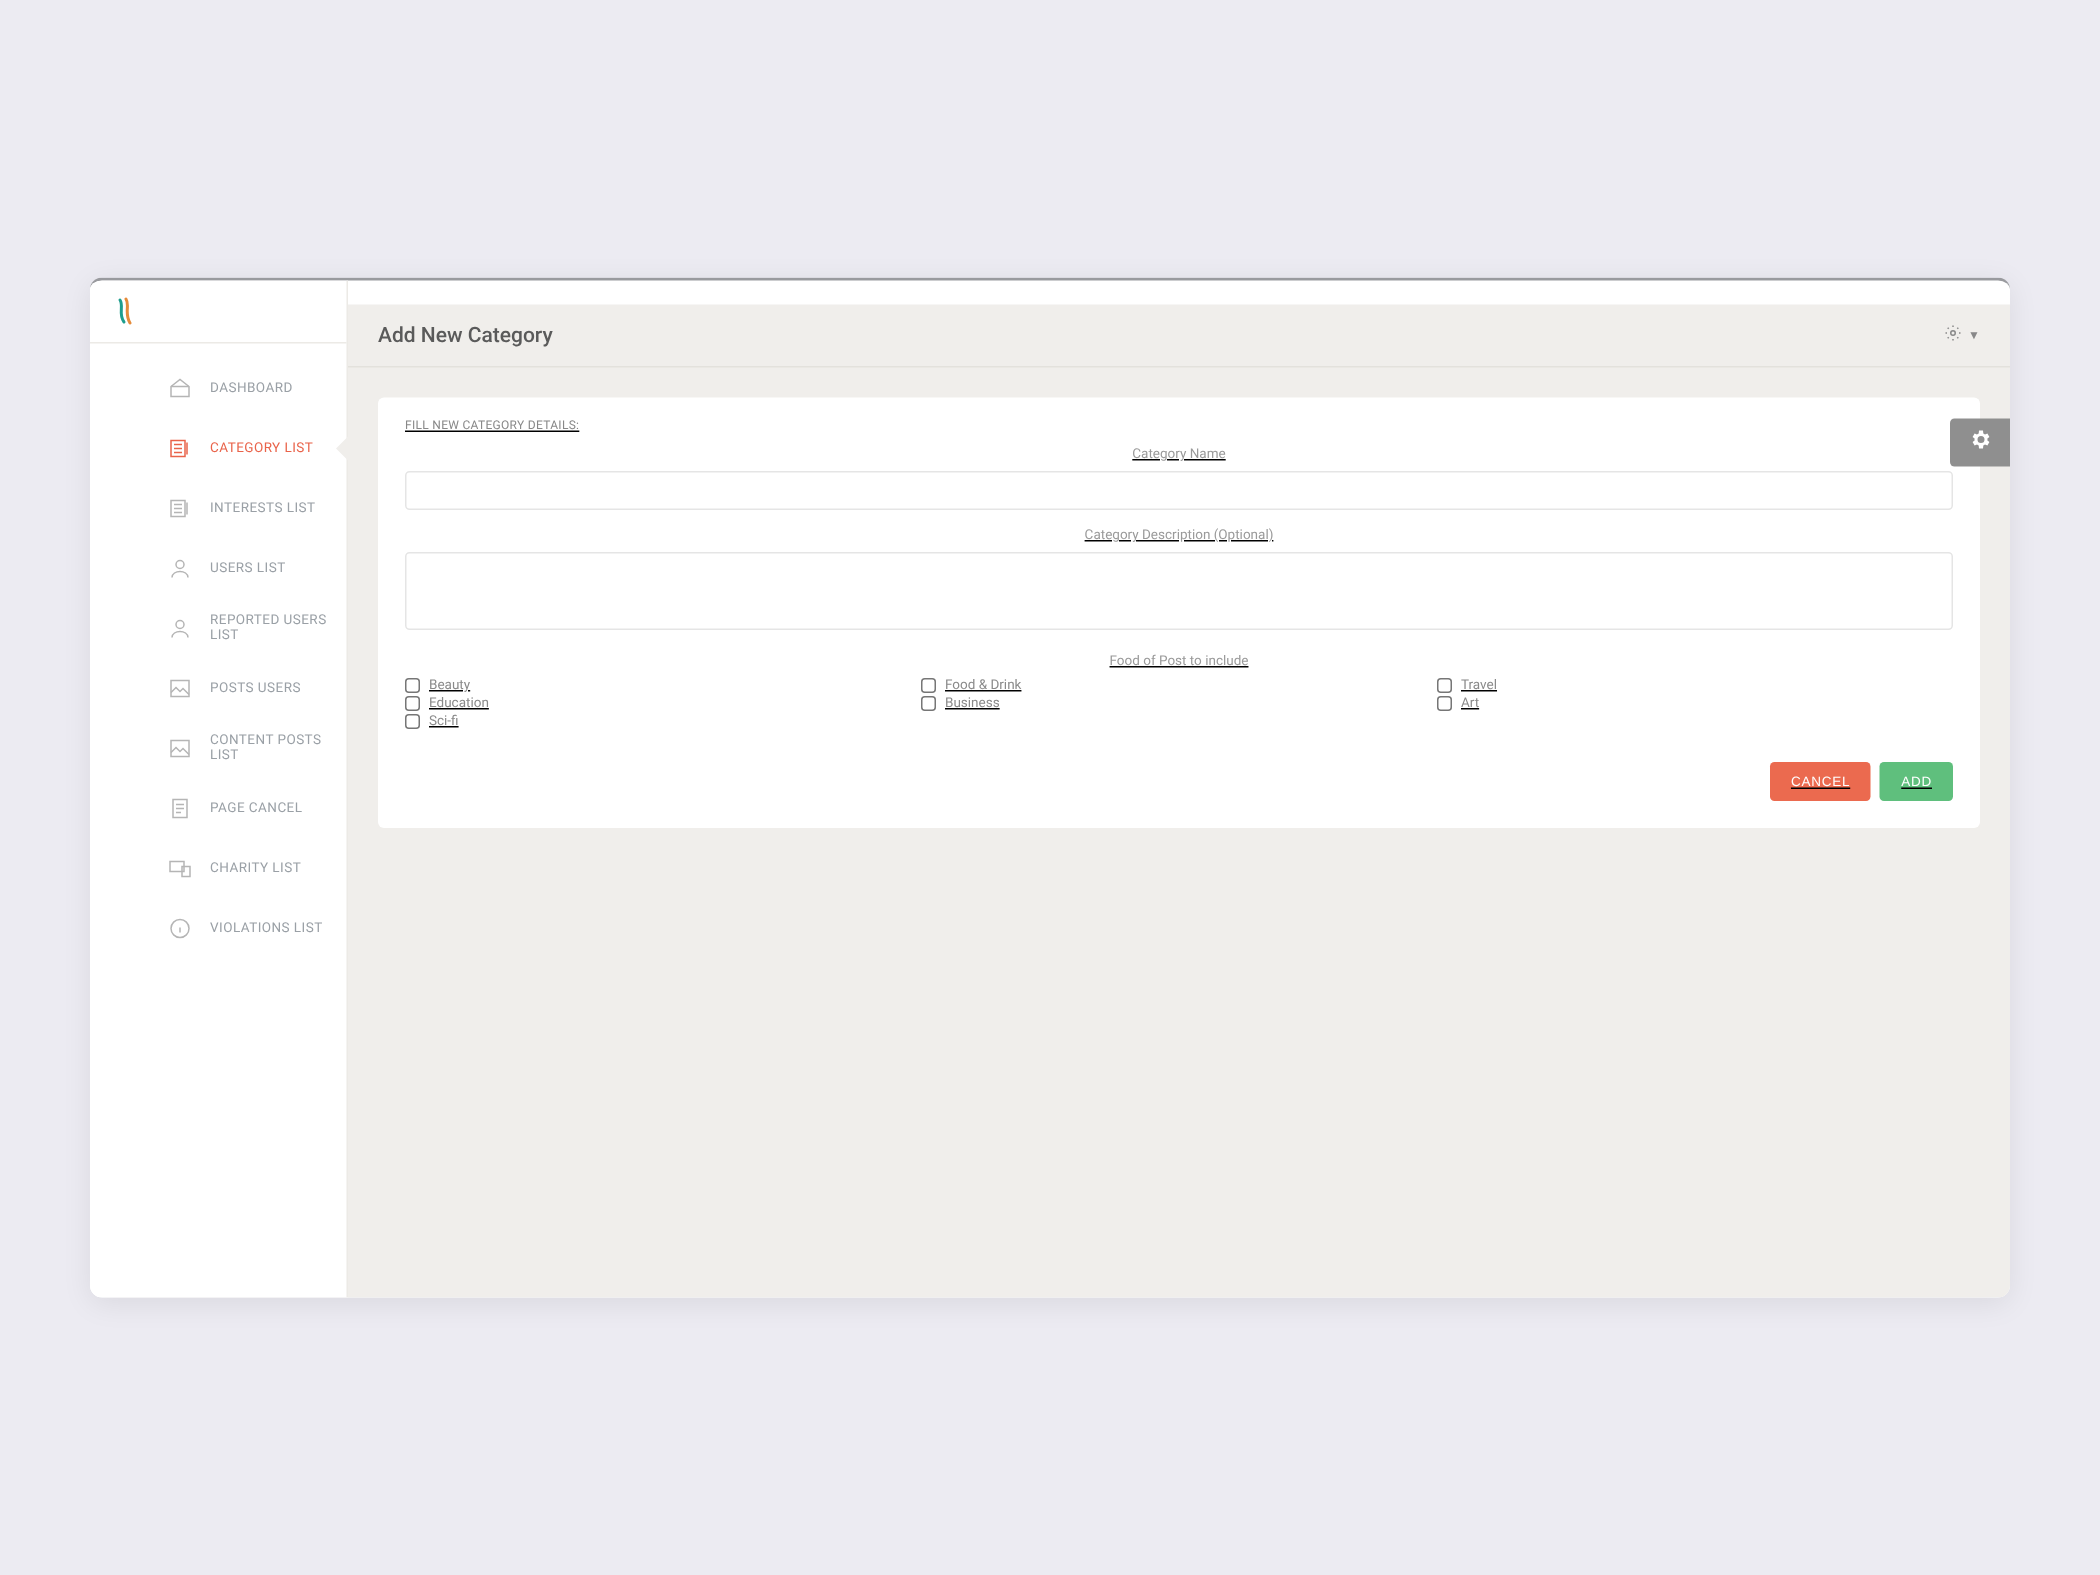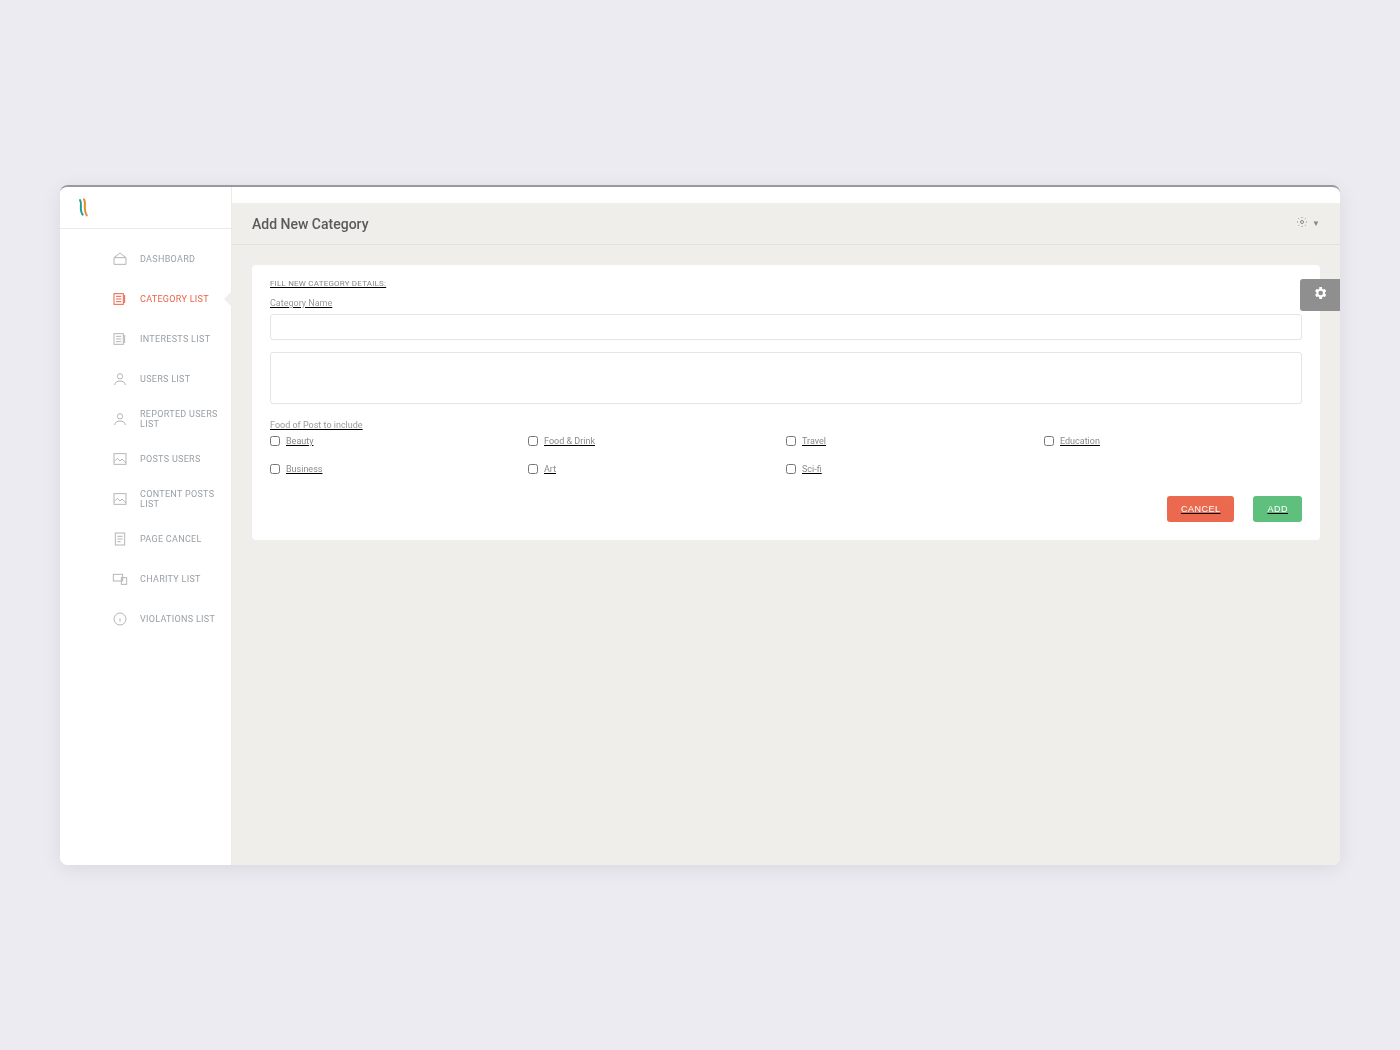--- a/index.html
+++ b/index.html
@@ -106,20 +106,21 @@
   font-size: 8px;
   color: #888;
   letter-spacing: 0.2px;
   margin-bottom: 10px;
 }
 .field-label {
   font-size: 9px;
   color: #9a9a9a;
   margin-bottom: 6px;
   display: block;
+  text-align: center;
 }
 .text-input {
   width: 100%;
   height: 26px;
   border: 1px solid #e5e5e5;
   border-radius: 3px;
   padding: 0 8px;
   font-size: 11px;
   margin-bottom: 12px;
   outline: none;
@@ -131,39 +132,39 @@
   border-radius: 3px;
   padding: 6px 8px;
   font-size: 11px;
   margin-bottom: 12px;
   resize: none;
   outline: none;
   font-family: inherit;
 }
 .checkbox-grid {
   display: grid;
-  grid-template-columns: repeat(4, 1fr);
-  row-gap: 18px;
+  grid-template-columns: repeat(3, 1fr);
+  row-gap: 2px;
   margin-bottom: 22px;
 }
 .checkbox-item {
   display: flex;
   align-items: center;
   font-size: 9px;
   color: #8a8a8a;
 }
 .checkbox-item input[type="checkbox"] {
   width: 10px; height: 10px;
   margin-right: 6px;
   accent-color: #888;
 }
 .button-row {
   display: flex;
   justify-content: flex-end;
-  gap: 19px;
+  gap: 6px;
 }
 .btn {
   border: none;
   font-size: 9px;
   letter-spacing: 0.5px;
   padding: 8px 14px;
   border-radius: 3px;
   cursor: pointer;
   color: #fff;
 }
@@ -311,20 +312,21 @@
       </div>
     </div>
 
     <div class="content">
       <div class="card">
         <div class="section-header">FILL NEW CATEGORY DETAILS:</div>
 
         <label class="field-label">Category Name</label>
         <input type="text" class="text-input" value="" style="">
 
+        <label class="field-label">Category Description (Optional)</label>
         <textarea class="textarea" style=""></textarea>
 
         <label class="field-label">Food of Post to include</label>
         <div class="checkbox-grid">
           <label class="checkbox-item">
             <input type="checkbox" style="">
             <span>Beauty</span>
           </label>
           <label class="checkbox-item">
             <input type="checkbox" style="">

